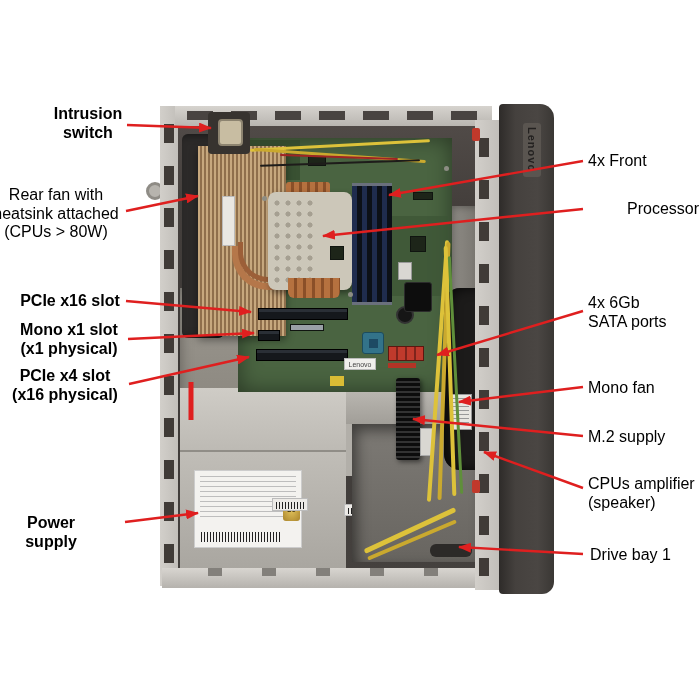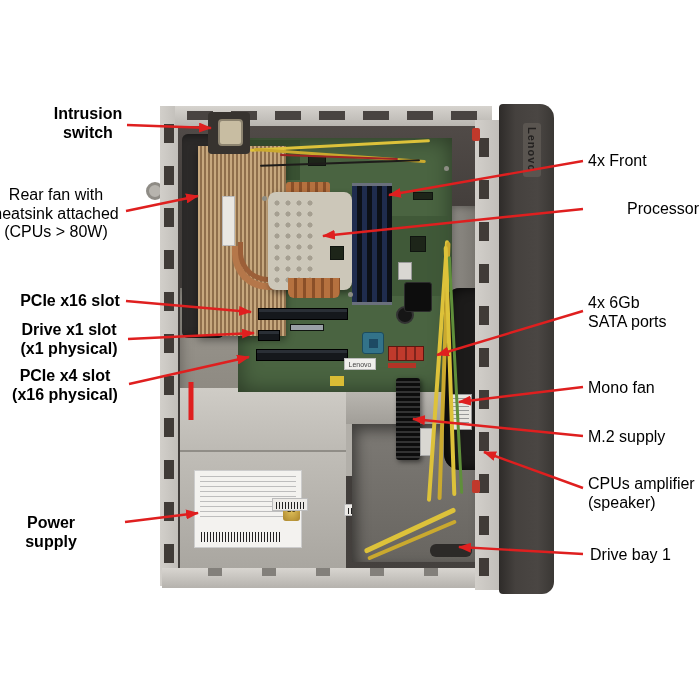--- a/index.html
+++ b/index.html
@@ -250,21 +250,21 @@
     <line x1="191" y1="382" x2="191" y2="420" stroke-width="5"></line>
   </g>
 </svg>
 
 <div class="lbl r" style="left:28px;top:105px;width:120px;">Intrusion
 switch</div>
 <div class="lbl c" style="left:-10px;top:186px;width:132px;">Rear fan with
 heatsink attached
 (CPUs &gt; 80W)</div>
 <div class="lbl r" style="left:20px;top:292px;width:100px;">PCIe x16 slot</div>
-<div class="lbl r" style="left:18px;top:321px;width:102px;">Drive x1 slot
+<div class="lbl r" style="left:18px;top:321px;width:102px;">Mono x1 slot
 (x1 physical)</div>
 <div class="lbl r" style="left:8px;top:367px;width:114px;">PCIe x4 slot
 (x16 physical)</div>
 <div class="lbl r" style="left:0;top:514px;width:102px;">Power supply</div>
 <div class="lbl" style="left:588px;top:152px;">4x Front</div>
 <div class="lbl" style="left:588px;top:200px;margin-left:39px;">Processor</div>
 <div class="lbl" style="left:588px;top:294px;">4x 6Gb
 SATA ports</div>
 <div class="lbl" style="left:588px;top:379px;">Mono fan</div>
 <div class="lbl" style="left:588px;top:428px;">M.2 supply</div>

